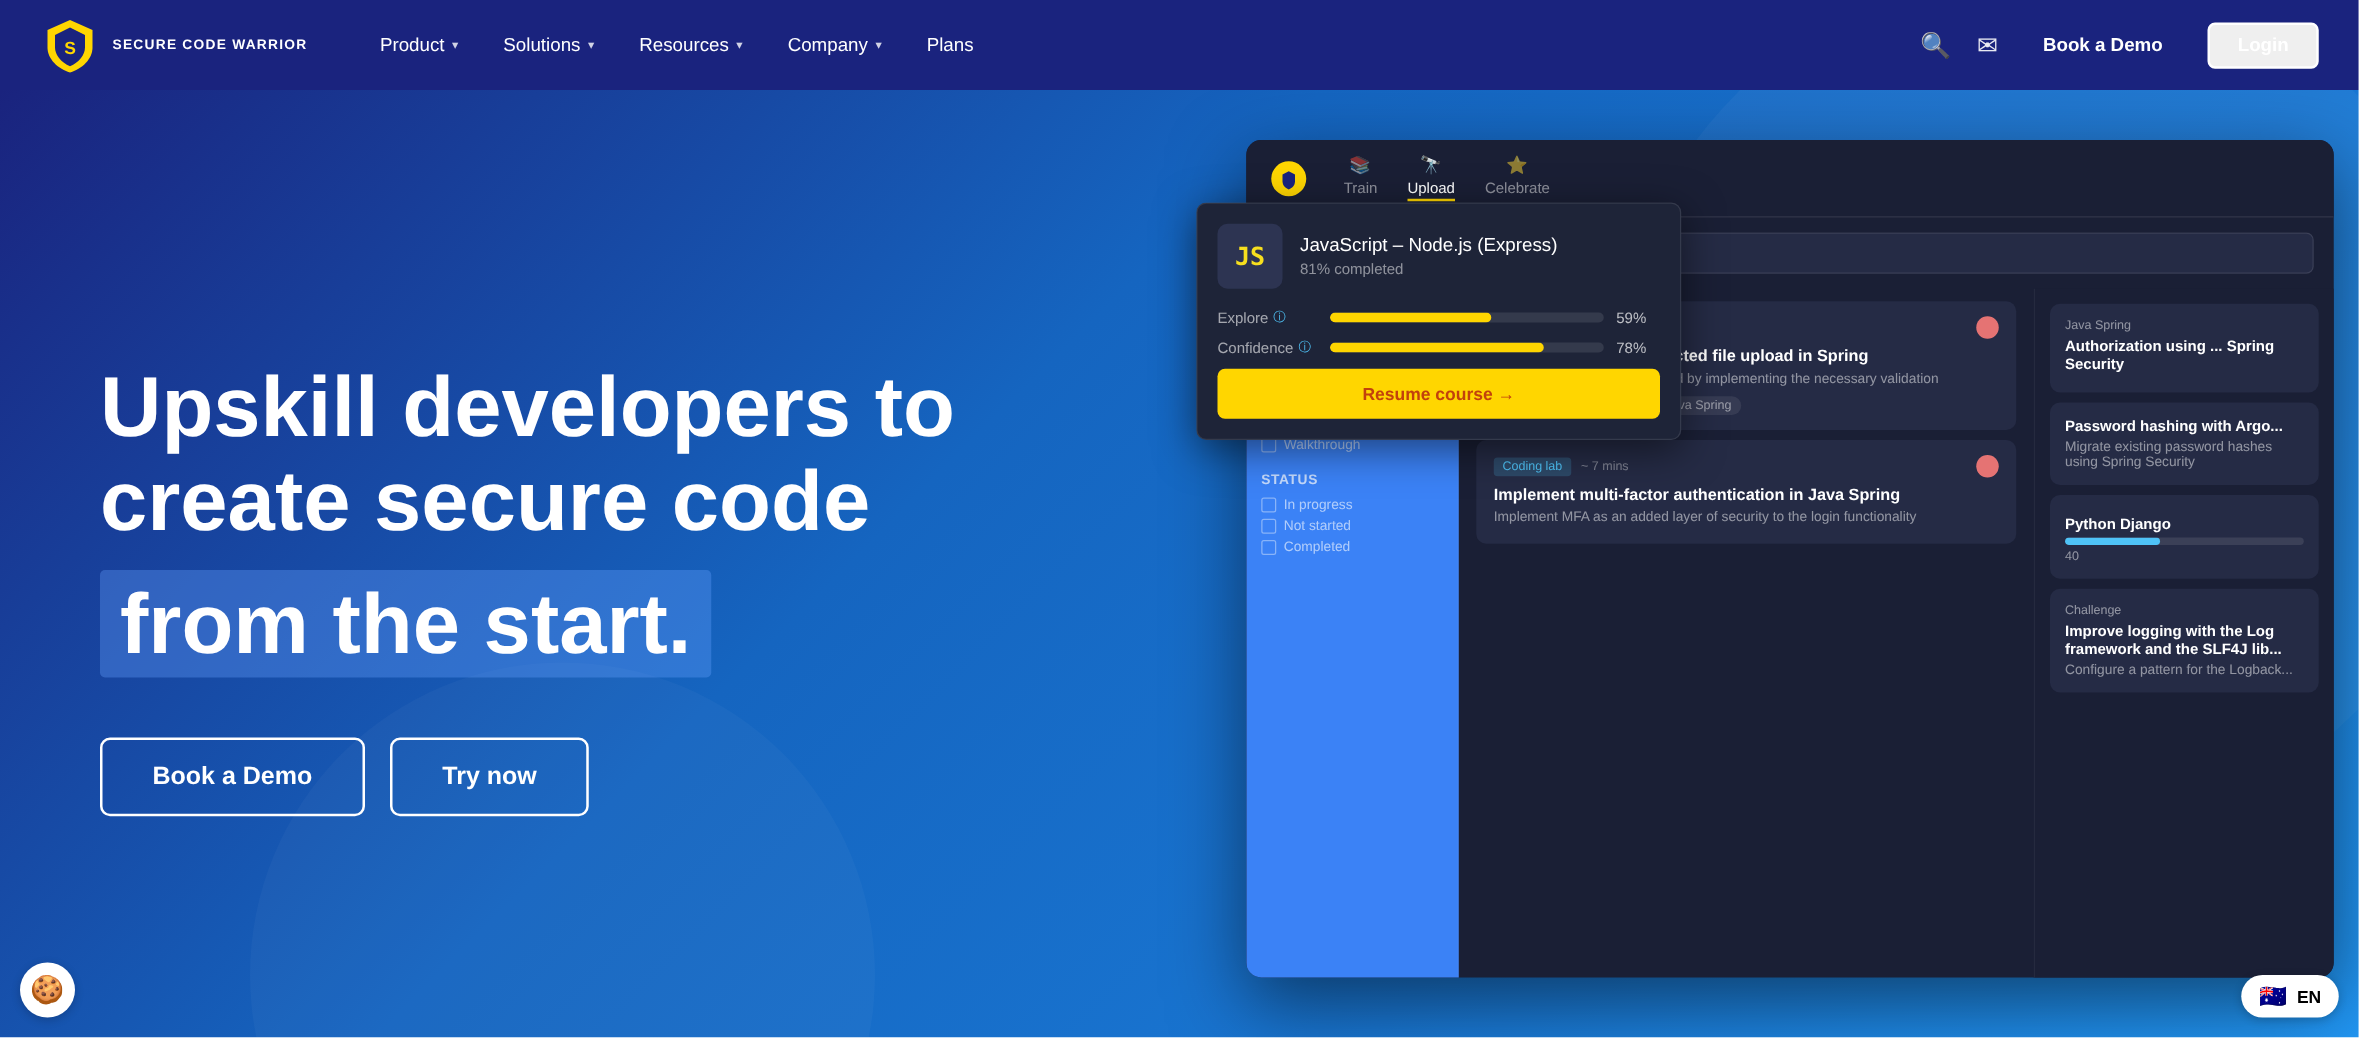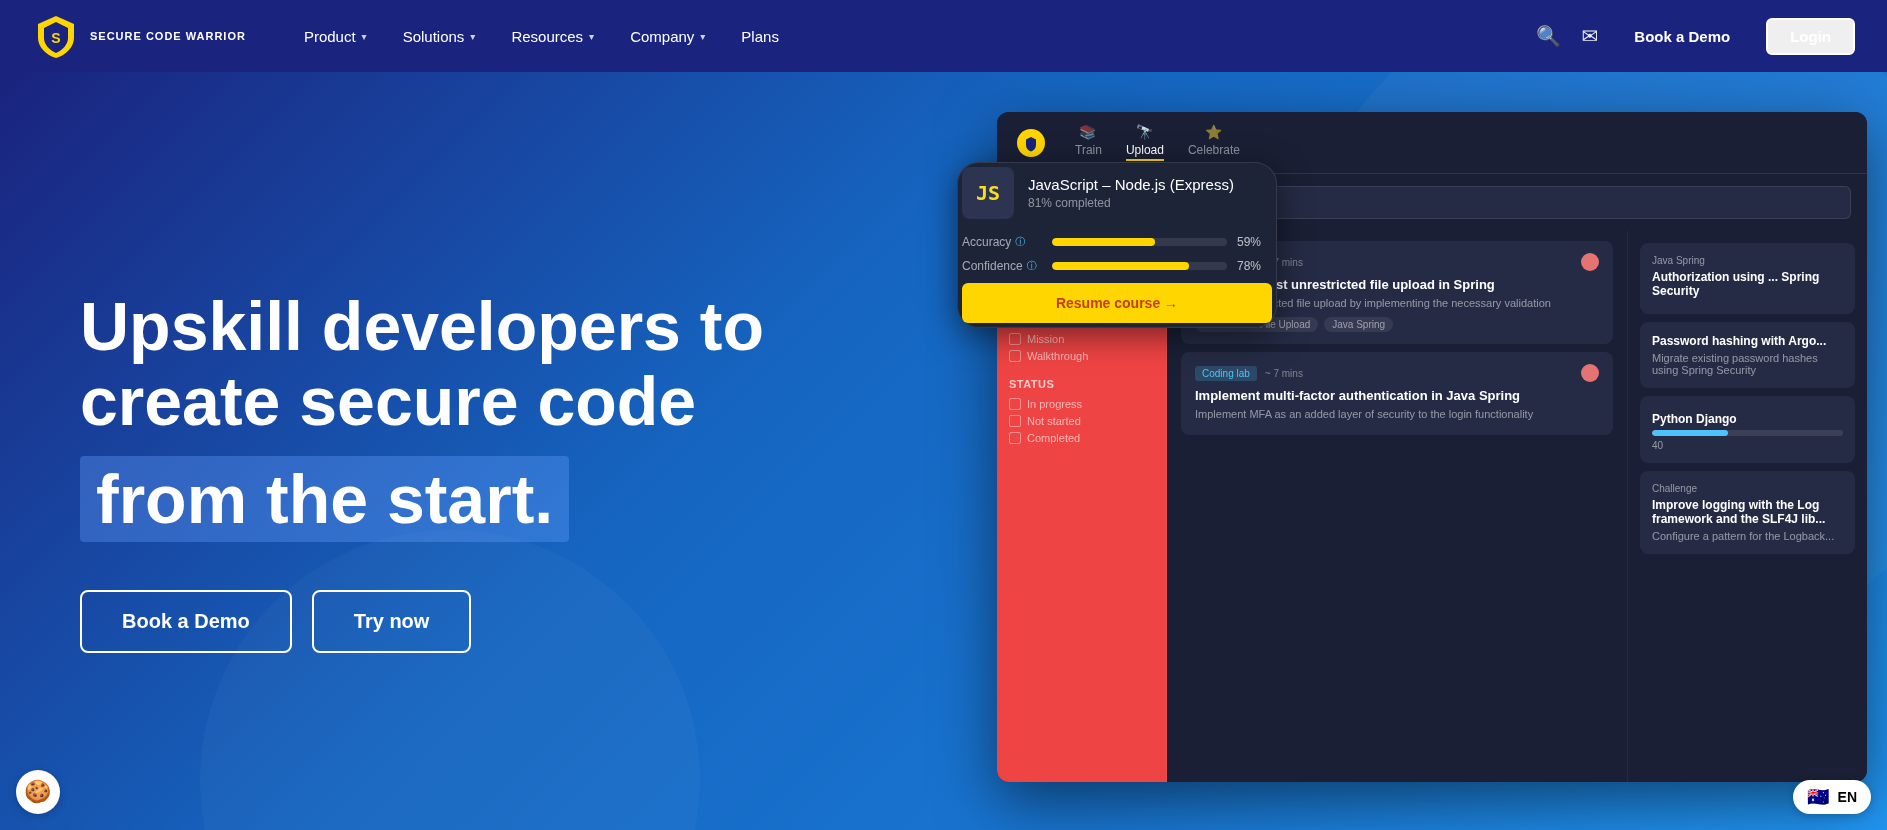--- a/index.html
+++ b/index.html
@@ -248,21 +248,21 @@
 
     
     .app-body {
       display: flex;
       height: calc(100% - 110px);
     }
 
     
     .app-sidebar {
       width: 170px;
-      background: #ef4444;
+      background: #3b82f6;
       padding: 14px 12px;
       border-right: 1px solid rgba(255,255,255,0.05);
       flex-shrink: 0;
     }
     .filter-section { margin-bottom: 16px; }
     .filter-title { color: rgba(255,255,255,0.7); font-size: 11px; font-weight: 700; margin-bottom: 8px; text-transform: uppercase; letter-spacing: 0.5px; }
     .filter-item {
       display: flex;
       align-items: center;
       gap: 6px;
@@ -367,25 +367,25 @@
       height: 100%;
       border-radius: 4px;
       background: #4fc3f7;
     }
 
     
     .js-popup {
       position: absolute;
       left: -30px;
       top: 50px;
-      width: 320px;
+      width: 388px;
       background: #1e2438;
-      border-radius: 22px;
+      border-radius: 8px;
       box-shadow: 0 8px 32px rgba(0,0,0,0.5);
-      padding: 4px;
+      padding: 16px;
       z-index: 20;
       border: 1px solid rgba(255,255,255,0.1);
     }
     .js-popup-header {
       display: flex;
       align-items: center;
       gap: 14px;
       margin-bottom: 16px;
     }
     .js-icon {
@@ -680,21 +680,21 @@
       <div class="js-popup-header">
         <div class="js-icon">JS</div>
         <div>
           <div class="js-popup-title">JavaScript – Node.js (Express)</div>
           <div class="js-popup-sub">81% completed</div>
         </div>
       </div>
 
       <div class="metric-row">
         <div class="metric-label">
-          <span>Accuracy</span>
+          <span>Explore</span>
           <span style="color:#4fc3f7;font-size:10px">ⓘ</span>
         </div>
         <div class="metric-bar-wrap">
           <div class="metric-bar-fill accuracy-bar"></div>
         </div>
         <div class="metric-val">59%</div>
       </div>
 
       <div class="metric-row">
         <div class="metric-label">

